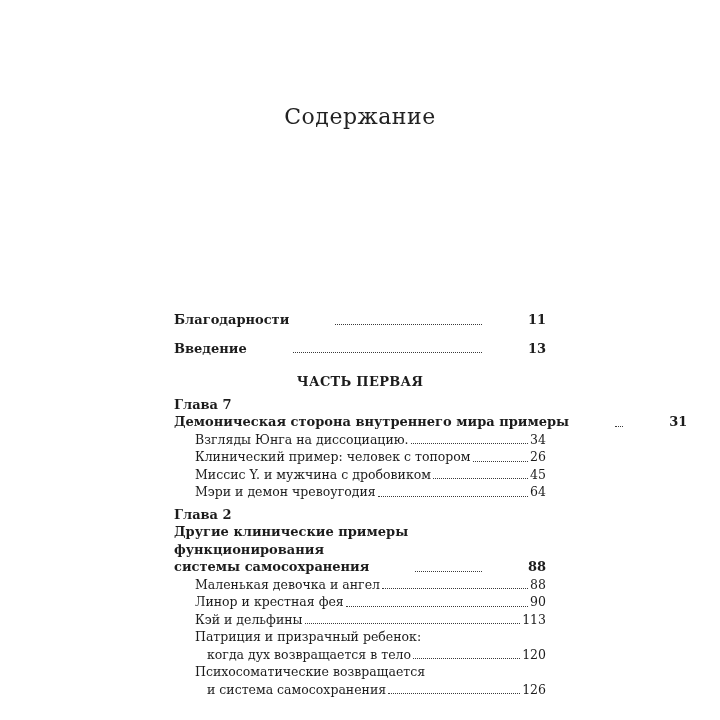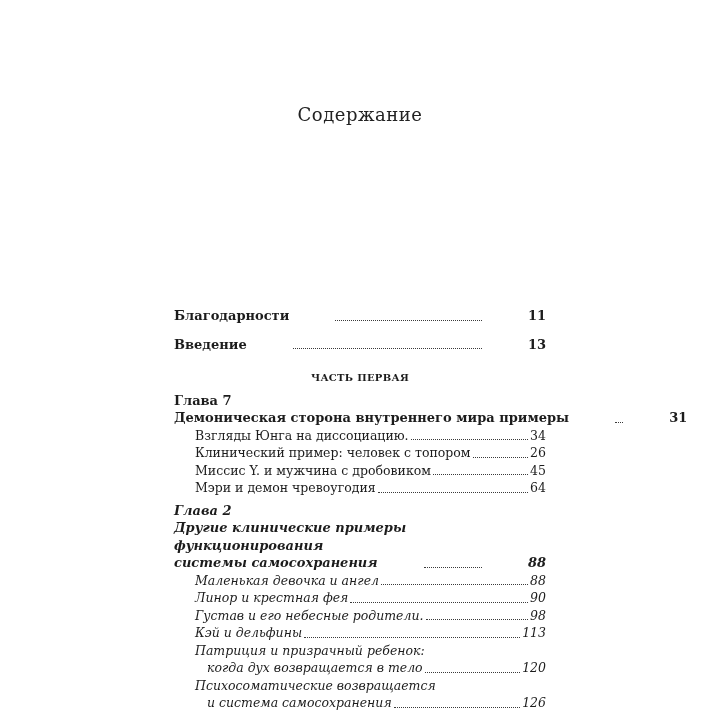--- a/index.html
+++ b/index.html
@@ -14,21 +14,21 @@
     background: #ffffff;
     font-family: "DejaVu Serif", "Liberation Serif", serif;
     color: #1c1c1c;
     box-sizing: border-box;
     overflow: hidden;
   }
   .title {
     margin: 0;
     padding-top: 104px;
     text-align: center;
-    font-size: 18px;
+    font-size: 22px;
     font-weight: normal;
     letter-spacing: 0.5px;
     color: #222;
   }
   .content {
     width: 372px;
     margin: 182px auto 0 auto;
     font-size: 12.5px;
   }
   .row {
@@ -46,26 +46,26 @@
     min-width: 8px;
     border-bottom: 1px dotted #3a3a3a;
     margin: 0 2px 4px 2px;
   }
   .pagenum { white-space: nowrap; }
   .front { margin-bottom: 11px; }
   .front-last { margin-bottom: 16px; text-align: center; }
   .part-heading {
     text-align: center;
     font-weight: bold;
-    font-size: 10px;
+    font-size: 13px;
     margin: 0 0 5px 0;
     line-height: 17.5px;
     letter-spacing: 0.3px;
   }
-  .chapter2 { margin-top: 5px; font-style: italic; }
+  .chapter2 { margin-top: 5px; }
   .sub { padding-left: 21px; justify-content: space-between; }
   .sub2 { padding-left: 33px; }
 </style>
 </head>
 <body>
 
 <main class="page">
 
   <h1 class="title">Содержание</h1>
 
@@ -127,25 +127,20 @@
         <span class="label">Маленькая девочка и ангел</span>
         <span class="leader"></span>
         <span class="pagenum">88</span>
       </div>
       <div class="row sub">
         <span class="label">Линор и крестная фея</span>
         <span class="leader"></span>
         <span class="pagenum">90</span>
       </div>
       <div class="row sub">
-        <span class="label">Густав и его небесные родители.</span>
-        <span class="leader"></span>
-        <span class="pagenum">98</span>
-      </div>
-      <div class="row sub">
         <span class="label">Кэй и дельфины</span>
         <span class="leader"></span>
         <span class="pagenum">113</span>
       </div>
 
       <div class="line sub">Патриция и призрачный ребенок:</div>
       <div class="row sub2">
         <span class="label">когда дух возвращается в тело</span>
         <span class="leader"></span>
         <span class="pagenum">120</span>

